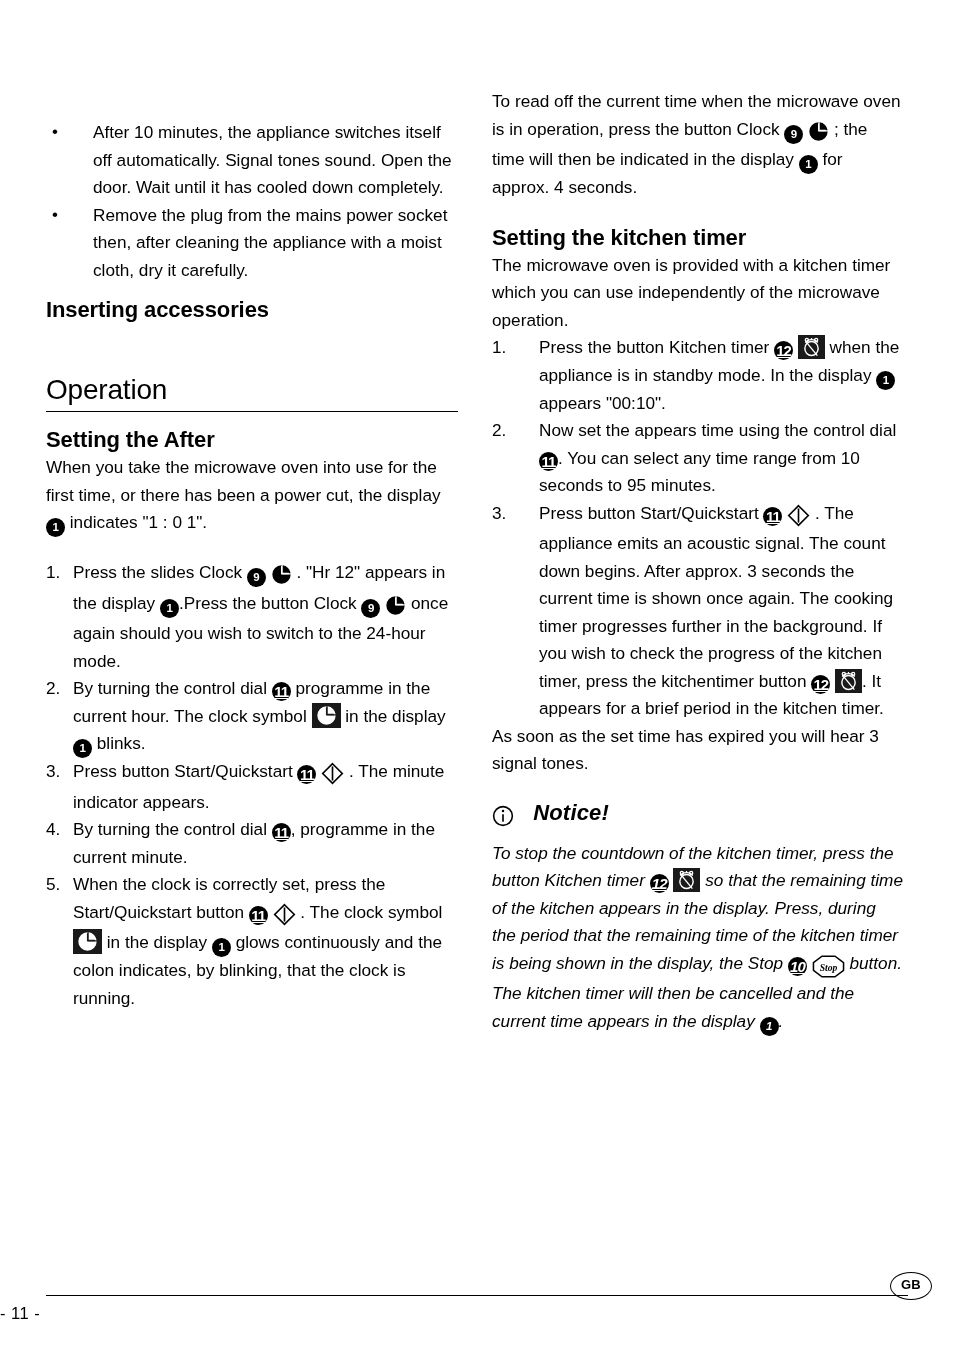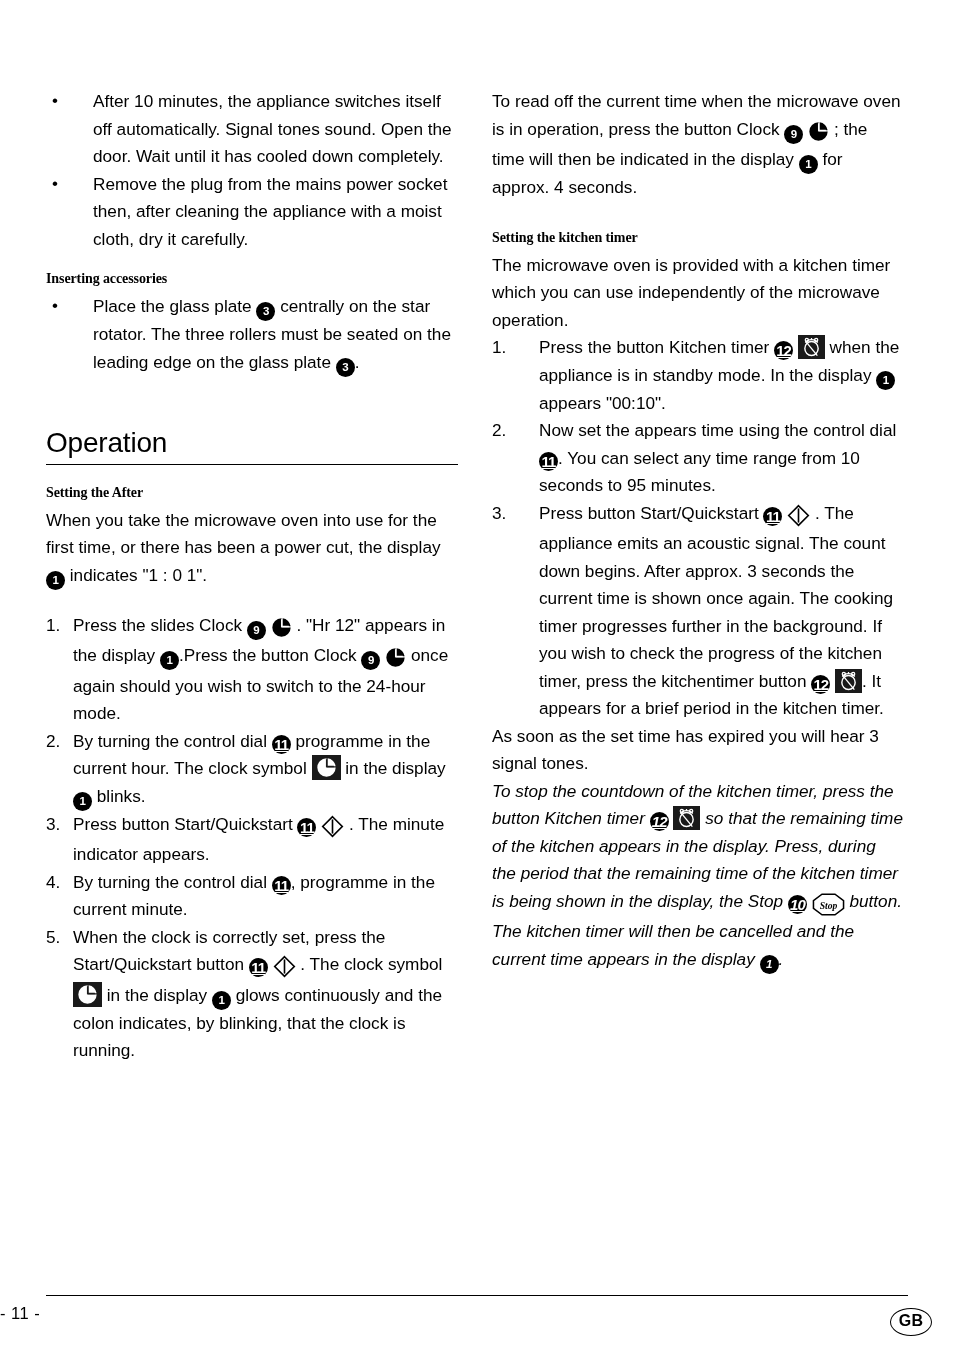--- a/index.html
+++ b/index.html
@@ -19,34 +19,33 @@
     position: absolute;
     inset: 0;
   }
   .col {
     position: absolute;
     top: 88px;
     width: 412px;
     font-size: 17.2px;
     line-height: 27.5px;
   }
-  .col-left  { left: 46px; }
+  .col-left  { left: 46px; margin-top: 31px; }
   .col-right { left: 492px; }
 
   p { margin: 0; }
   .para { margin: 0 0 0 0; }
 
   
   h2.sec {
-    font-size: 14px;
+    font-size: 22px;
     font-weight: bold;
     line-height: 27px;
     margin: 12px 0 1px 0;
     letter-spacing: -0.1px;
-    font-family: Liberation Serif, serif;
   }
   h1.big {
     font-size: 28px;
     font-weight: normal;
     line-height: 40px;
     margin: 0;
     letter-spacing: -0.2px;
   }
   .big-rule {
     border-bottom: 1.6px solid #000;
@@ -164,26 +163,26 @@
     position: absolute;
     left: 0; right: 0;
     top: 1304px;
     text-align: left;
     font-size: 16.5px;
     letter-spacing: 0.5px;
   }
   .gb-badge {
     position: absolute;
     right: 22px;
-    top: 1308px;
+    top: 1272px;
     width: 40px;
     height: 26px;
     border: 1.6px solid #000;
     border-radius: 50%;
-    font-size: 16px;
+    font-size: 13px;
     font-weight: bold;
     line-height: 23px;
     text-align: center;
     letter-spacing: 0.3px;
   }
 </style>
 </head>
 <body>
 
 <div class="page">
@@ -195,26 +194,20 @@
         <span>After 10 minutes, the appliance switches itself off automatically. Signal tones sound. Open the door. Wait until it has cooled down completely.</span>
       </li>
       <li>
         <span>Remove the plug from the mains power socket then, after cleaning the appliance with a moist cloth, dry it carefully.</span>
       </li>
     </ul>
 
     <h2 class="sec">Inserting accessories</h2>
 
     <ul class="bul">
-      <li>
-        <span>Place the glass plate</span>
-        <span class="ic numdot">3</span>
-        <span>centrally on the star rotator. The three rollers must be seated on the leading edge on the glass plate</span>
-        <span class="ic numdot">3</span><span>.</span>
-      </li>
     </ul>
 
     <div class="spacer-lg"></div>
 
     <h1 class="big">Operation</h1>
     <div class="big-rule"></div>
 
     <h2 class="sec" style="margin-top:0">Setting the After</h2>
 
     <p class="para">
@@ -362,20 +355,28 @@
               <path d="M4.6 6.8c1.3-2.2 4.1-3.6 7.4-3.6s6.1 1.4 7.4 3.6" fill="none" stroke="#fff" stroke-width="1.6"></path>
               <circle cx="6.4" cy="3.6" r="1.9" fill="none" stroke="#fff" stroke-width="1.5"></circle>
               <circle cx="17.6" cy="3.6" r="1.9" fill="none" stroke="#fff" stroke-width="1.5"></circle>
               <path d="M12 1.2v2.2" stroke="#fff" stroke-width="1.5"></path>
             </svg></span><span>. It appears for a brief period in the kitchen timer.</span>
       </li>
     </ol>
 
     <p class="para">As soon as the set time has expired you will hear 3 signal tones.</p>
 
+    <div class="notice-head">
+      <span class="ic"><svg class="infoic" viewBox="0 0 24 24">
+            <circle cx="12" cy="12" r="10.2" fill="none" stroke="#000" stroke-width="1.7"></circle>
+            <circle cx="12" cy="6.6" r="1.35" fill="#000"></circle>
+            <path d="M12 10v8.2" stroke="#000" stroke-width="1.8"></path>
+          </svg></span>
+      <span class="txt">Notice!</span>
+    </div>
 
     <p class="para notice-body">
       <span>To stop the countdown of the kitchen timer, press the button Kitchen timer</span>
       <span class="ic numdot two">12</span>
       <span class="ic timerbox"><svg width="21" height="20" viewBox="0 0 24 24">
             <ellipse cx="12" cy="13.8" rx="8" ry="8.4" fill="none" stroke="#fff" stroke-width="1.7"></ellipse>
             <path d="M5 5.2 19 22.4" stroke="#fff" stroke-width="1.6"></path>
             <path d="M4.6 6.8c1.3-2.2 4.1-3.6 7.4-3.6s6.1 1.4 7.4 3.6" fill="none" stroke="#fff" stroke-width="1.6"></path>
             <circle cx="6.4" cy="3.6" r="1.9" fill="none" stroke="#fff" stroke-width="1.5"></circle>
             <circle cx="17.6" cy="3.6" r="1.9" fill="none" stroke="#fff" stroke-width="1.5"></circle>

